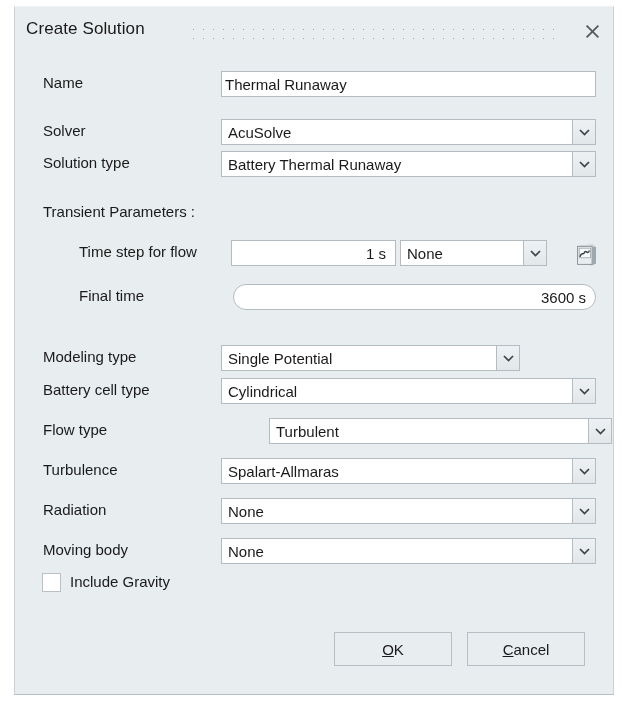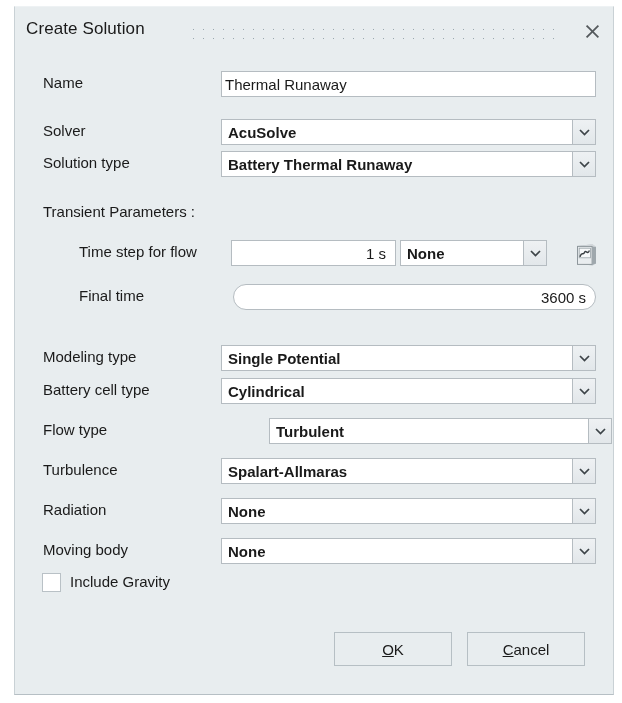--- a/index.html
+++ b/index.html
@@ -111,21 +111,20 @@
     font-family: "Liberation Sans", sans-serif;
   }
   .tfield.right { justify-content: flex-end; padding-right: 9px; }
 
   
   .combo {
     position: absolute;
     height: 26px;
     box-sizing: border-box;
     display: flex;
-    font-weight: bold;
   }
   .combo .cval {
     flex: 1 1 auto;
     background: #ffffff;
     border: 1px solid #b5bcc1;
     border-right: none;
     box-sizing: border-box;
     font-size: 15px;
     color: #1a1a1a;
     padding-left: 6px;
@@ -268,21 +267,21 @@
     </svg>
   </div>
 
   <div class="row" style="top:277px;">
     <div class="lbl indent">Final time</div>
     <div class="tfield right" style="left:218px; width:363px;border-radius:13px;">3600 s</div>
   </div>
 
   <div class="row" style="top:338px;">
     <div class="lbl">Modeling type</div>
-    <div class="combo" style="left:206px; width:375px;">
+    <div class="combo" style="left:206px; width:299px;">
       <div class="cval">Single Potential</div>
       <div class="carrow">
         <svg width="11" height="7" viewBox="0 0 11 7">
             <path d="M1 1 L5.5 5.6 L10 1" fill="none" stroke="#3d4448" stroke-width="1.7"></path>
           </svg>
       </div>
     </div>
   </div>
 
   <div class="row" style="top:371px;">

